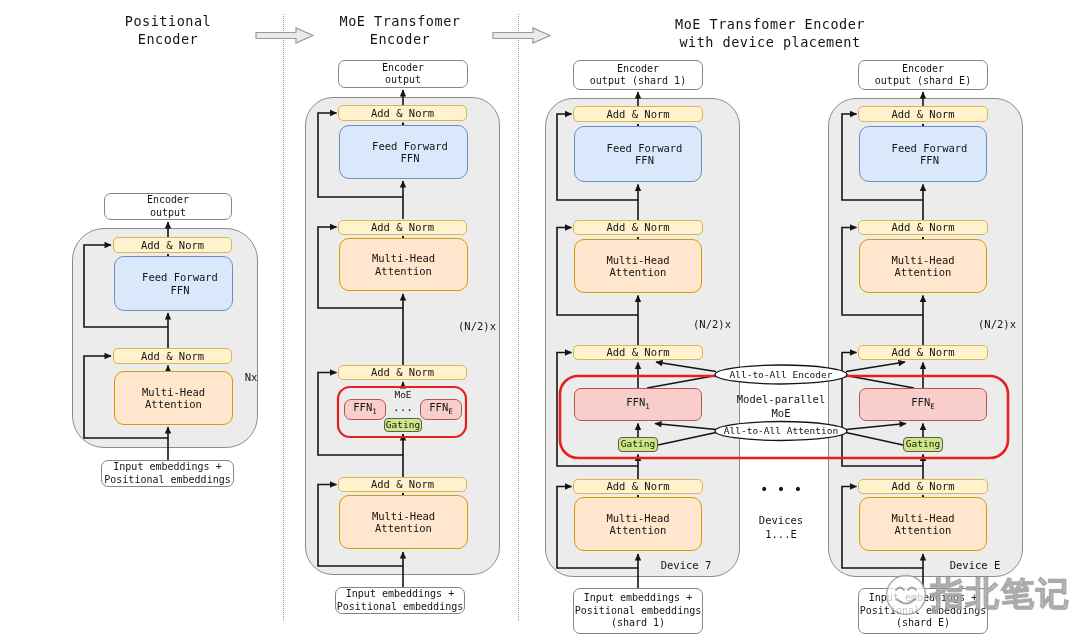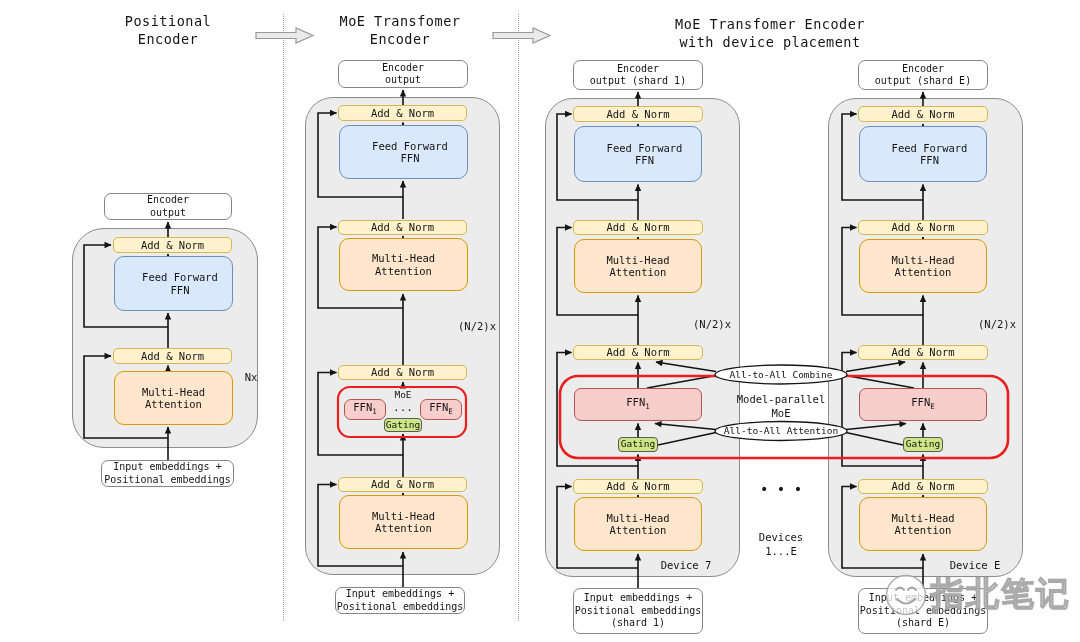--- a/index.html
+++ b/index.html
@@ -179,26 +179,26 @@
   <div class="abs box ex z2" style="left:574px;top:388px;width:128px;height:33px;"><span><span>FFN</span><sub>1</sub></span></div>
   <div class="abs box gt z2" style="left:618px;top:437px;width:40px;height:15px;">Gating</div>
   <div class="abs box an z2" style="left:573px;top:479px;width:130px;height:15px;">Add &amp; Norm</div>
   <div class="abs box mh z2" style="left:574px;top:497px;width:128px;height:54px;">Multi-Head
 Attention</div>
   <div class="lbl z2" style="left:646px;top:559px;width:80px;">Device 7</div>
   <div class="abs box wh z2" style="left:573px;top:588px;width:130px;height:46px;">Input embeddings +
 Positional embeddings
 (shard 1)</div>
 
-  <div class="lbl sm z2" style="left:713px;top:368.5px;width:136px;">All-to-All Combine</div>
+  <div class="lbl sm z2" style="left:713px;top:368.5px;width:136px;">All-to-All Encoder</div>
   <div class="lbl z2" style="left:721px;top:393px;width:120px;">Model-parallel
 MoE</div>
   <div class="lbl sm z2" style="left:713px;top:425px;width:136px;">All-to-All Attention</div>
   <div class="lbl z2" style="left:745px;top:483px;width:72px;font-size:14px;">• • •</div>
-  <div class="lbl z2" style="left:746px;top:531px;width:70px;">Devices
+  <div class="lbl z2" style="left:746px;top:514px;width:70px;">Devices
 1...E</div>
 
   <div class="abs box wh z2" style="left:858px;top:60px;width:130px;height:30px;">Encoder
 output (shard E)</div>
   <div class="abs box an z2" style="left:858px;top:106px;width:130px;height:16px;">Add &amp; Norm</div>
   <div class="abs box ff z2" style="left:859px;top:126px;width:128px;height:56px;">Feed Forward
 FFN</div>
   <div class="abs box an z2" style="left:858px;top:220px;width:130px;height:15px;">Add &amp; Norm</div>
   <div class="abs box mh z2" style="left:859px;top:239px;width:128px;height:54px;">Multi-Head
 Attention</div>

